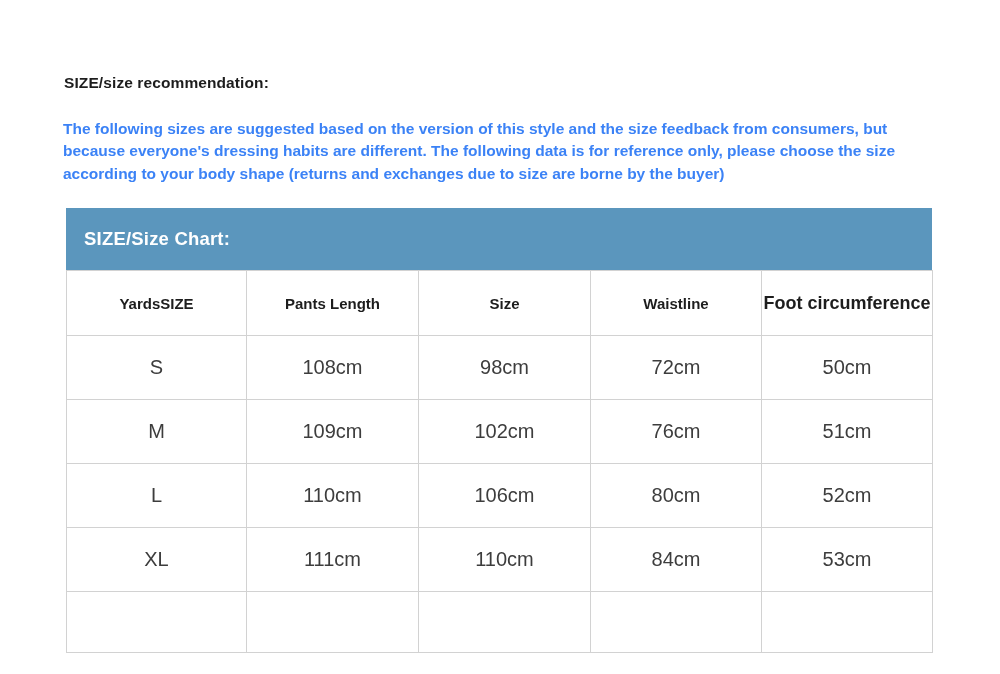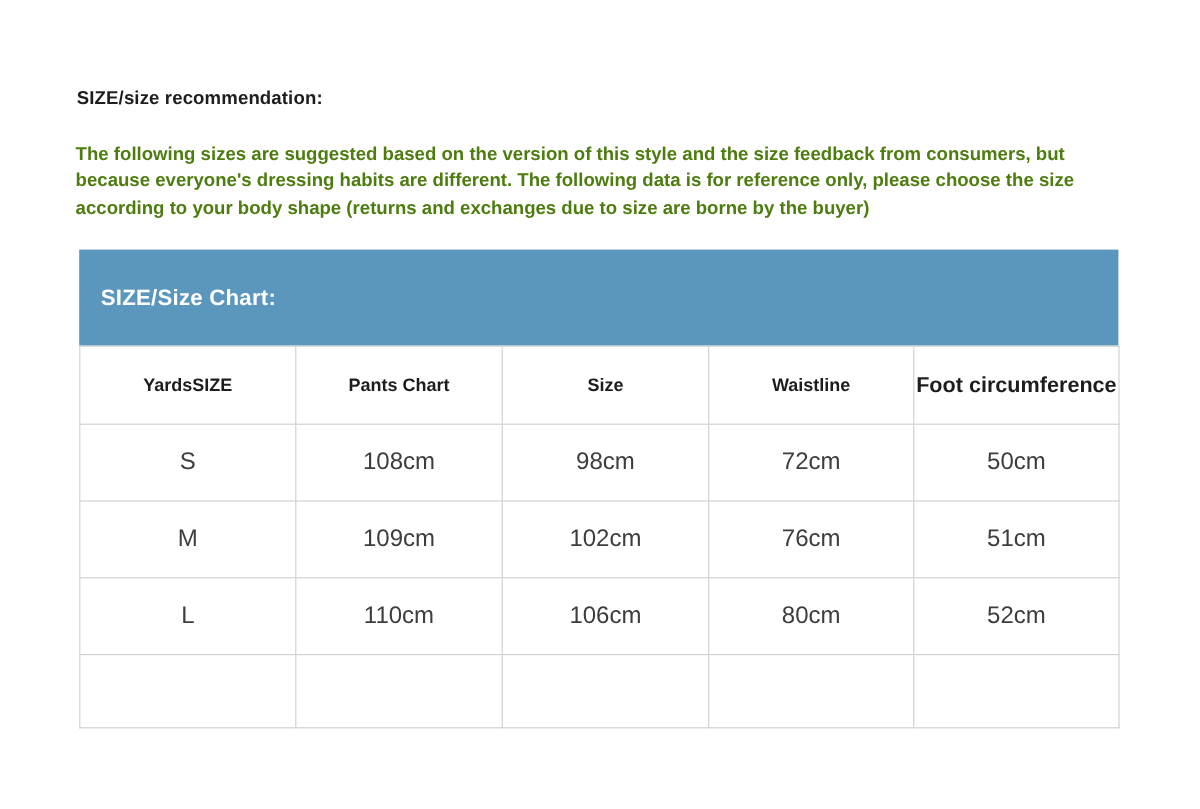--- a/index.html
+++ b/index.html
@@ -31,31 +31,31 @@
     color: #1d1d1d;
   }
   .intro {
     position: absolute;
     left: 63px;
     top: 118px;
     width: 876px;
     font-size: 15.5px;
     font-weight: bold;
     line-height: 1.45;
-    color: #4d7c0f;
+    color: #3b82f6;
   }
   .chart-wrap {
     position: absolute;
     left: 66px;
     top: 208px;
     width: 866px;
   }
   .chart-title-bar {
     background: #5b96bd;
-    height: 80px;
+    height: 62px;
     display: flex;
     align-items: center;
     padding-left: 18px;
     box-sizing: border-box;
   }
   .chart-title-bar .title {
     color: #ffffff;
     font-size: 18.5px;
     font-weight: bold;
     letter-spacing: 0.2px;
@@ -117,21 +117,21 @@
       <colgroup>
         <col class="c1">
           <col class="c2">
           <col class="c3">
           <col class="c4">
           <col class="c5">
       </colgroup>
       <thead>
         <tr>
           <th>YardsSIZE</th>
-          <th>Pants Chart</th>
+          <th>Pants Length</th>
           <th>Size</th>
           <th>Waistline</th>
           <th class="small-head">Foot circumference</th>
         </tr>
       </thead>
       <tbody>
         <tr>
           <td>S</td>
           <td>108cm</td>
           <td>98cm</td>
@@ -145,20 +145,27 @@
           <td>76cm</td>
           <td>51cm</td>
         </tr>
         <tr>
           <td>L</td>
           <td>110cm</td>
           <td>106cm</td>
           <td>80cm</td>
           <td>52cm</td>
         </tr>
+        <tr>
+          <td>XL</td>
+          <td>111cm</td>
+          <td>110cm</td>
+          <td>84cm</td>
+          <td>53cm</td>
+        </tr>
         <tr class="empty-row">
           <td></td>
           <td></td>
           <td></td>
           <td></td>
           <td></td>
         </tr>
       </tbody>
     </table>
 

